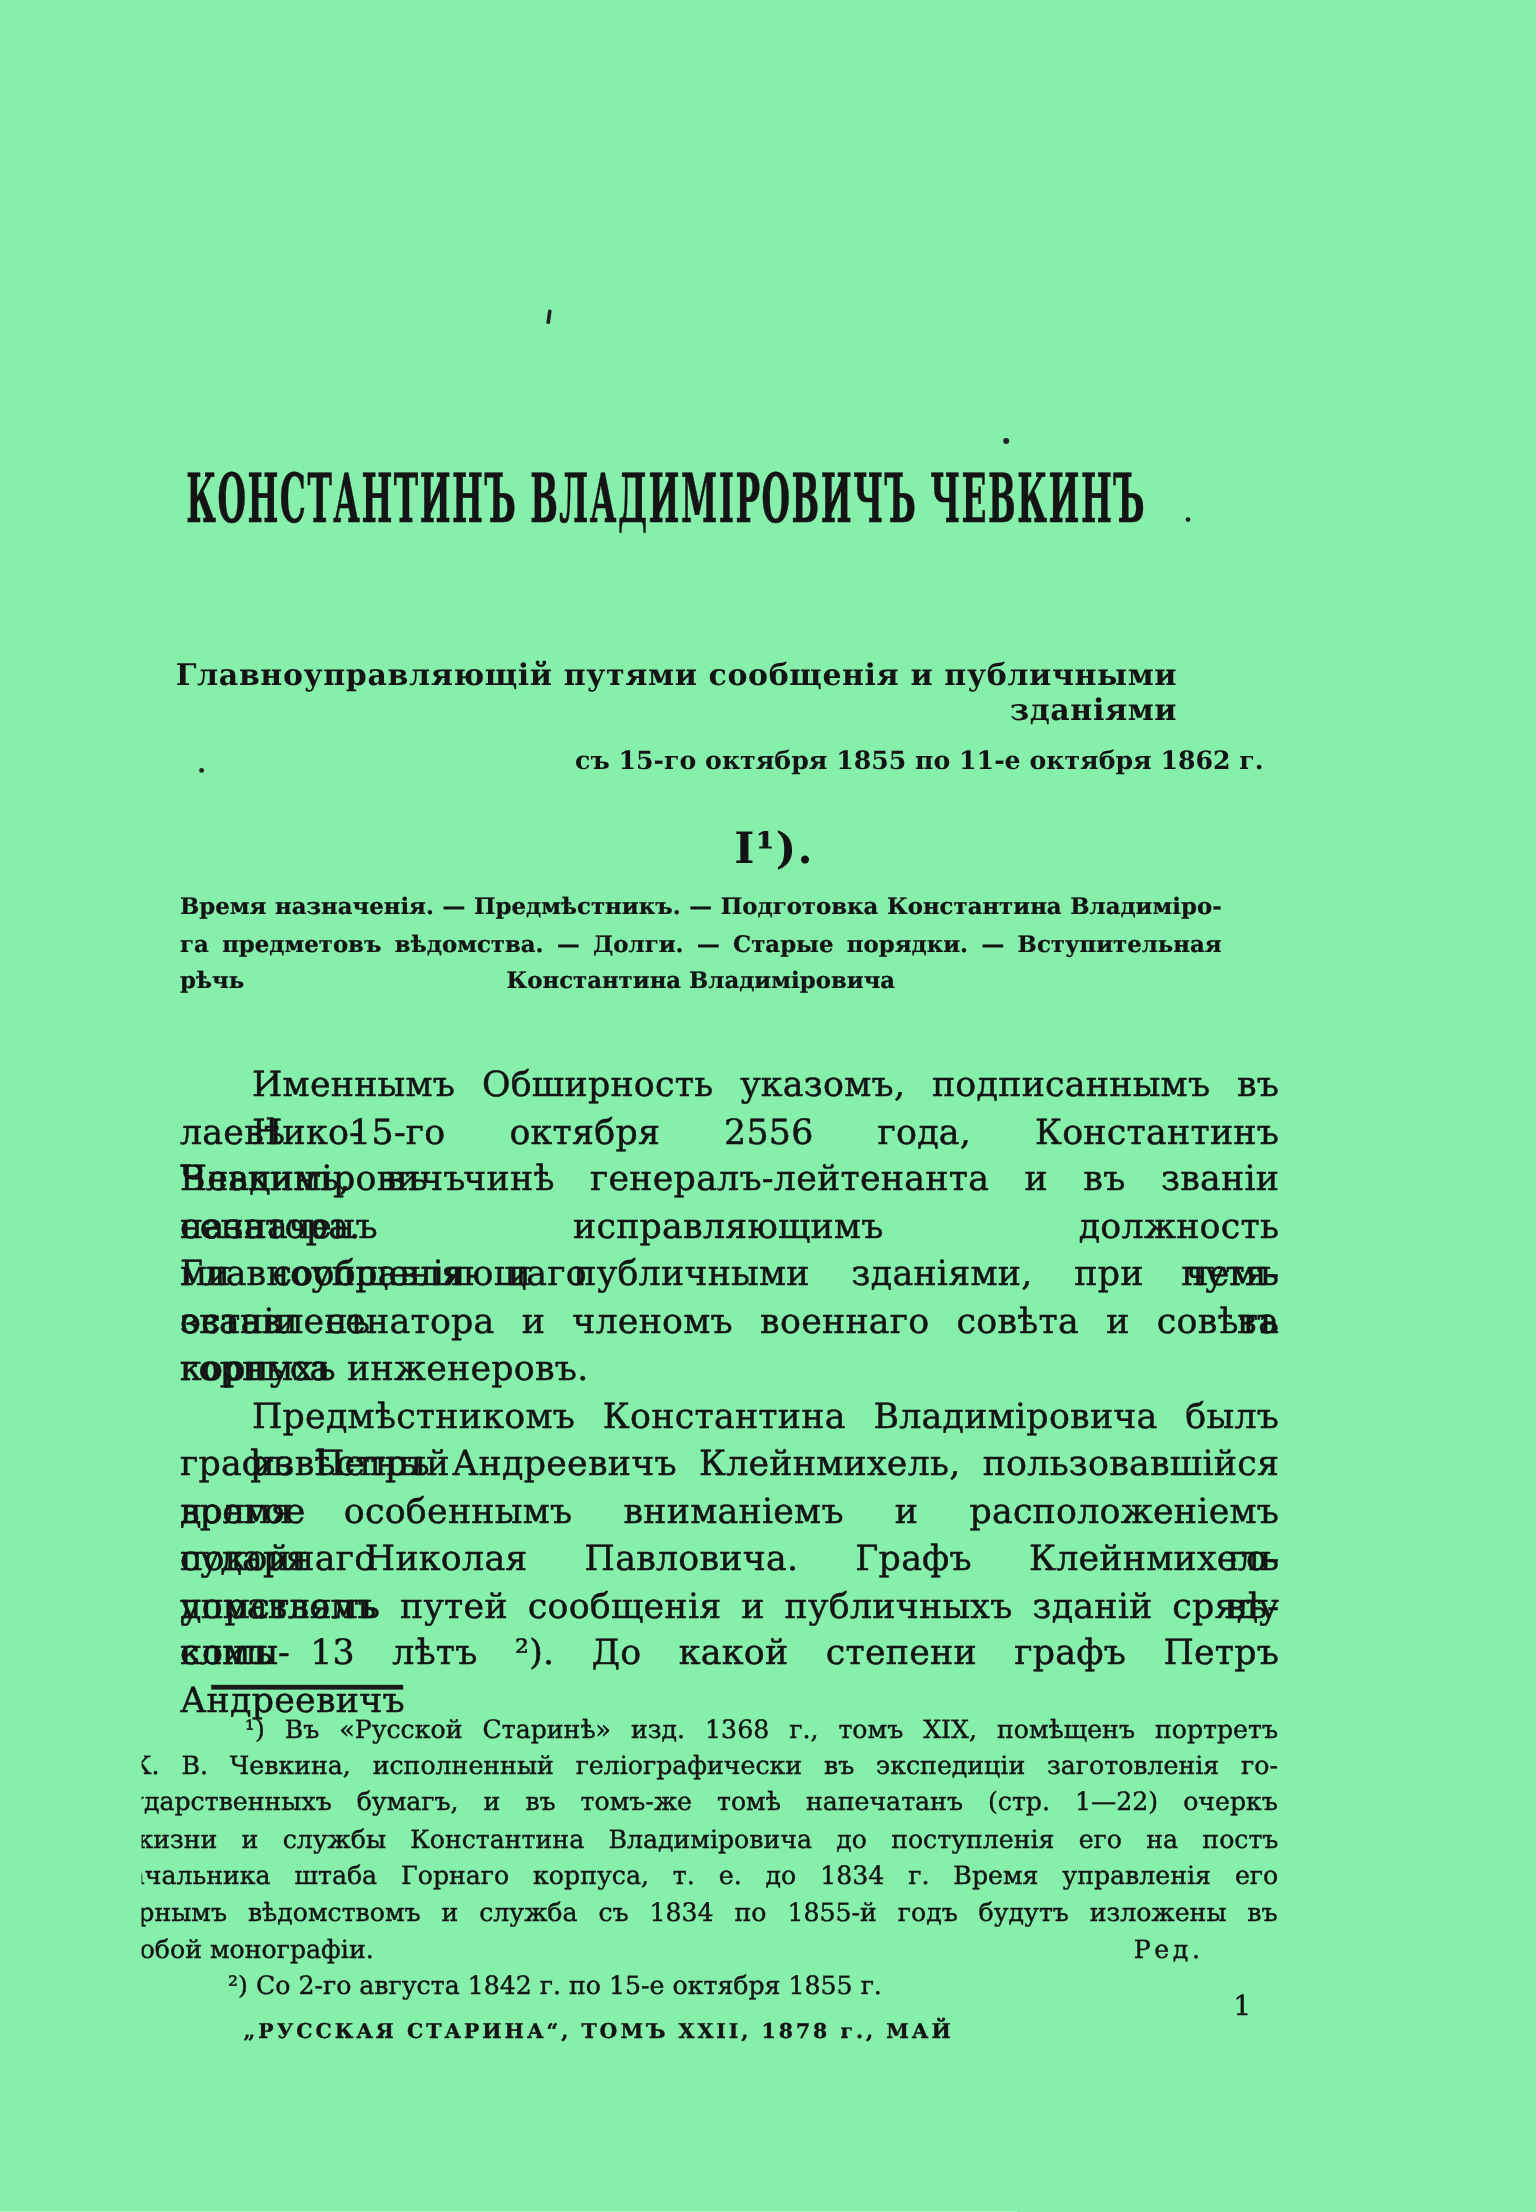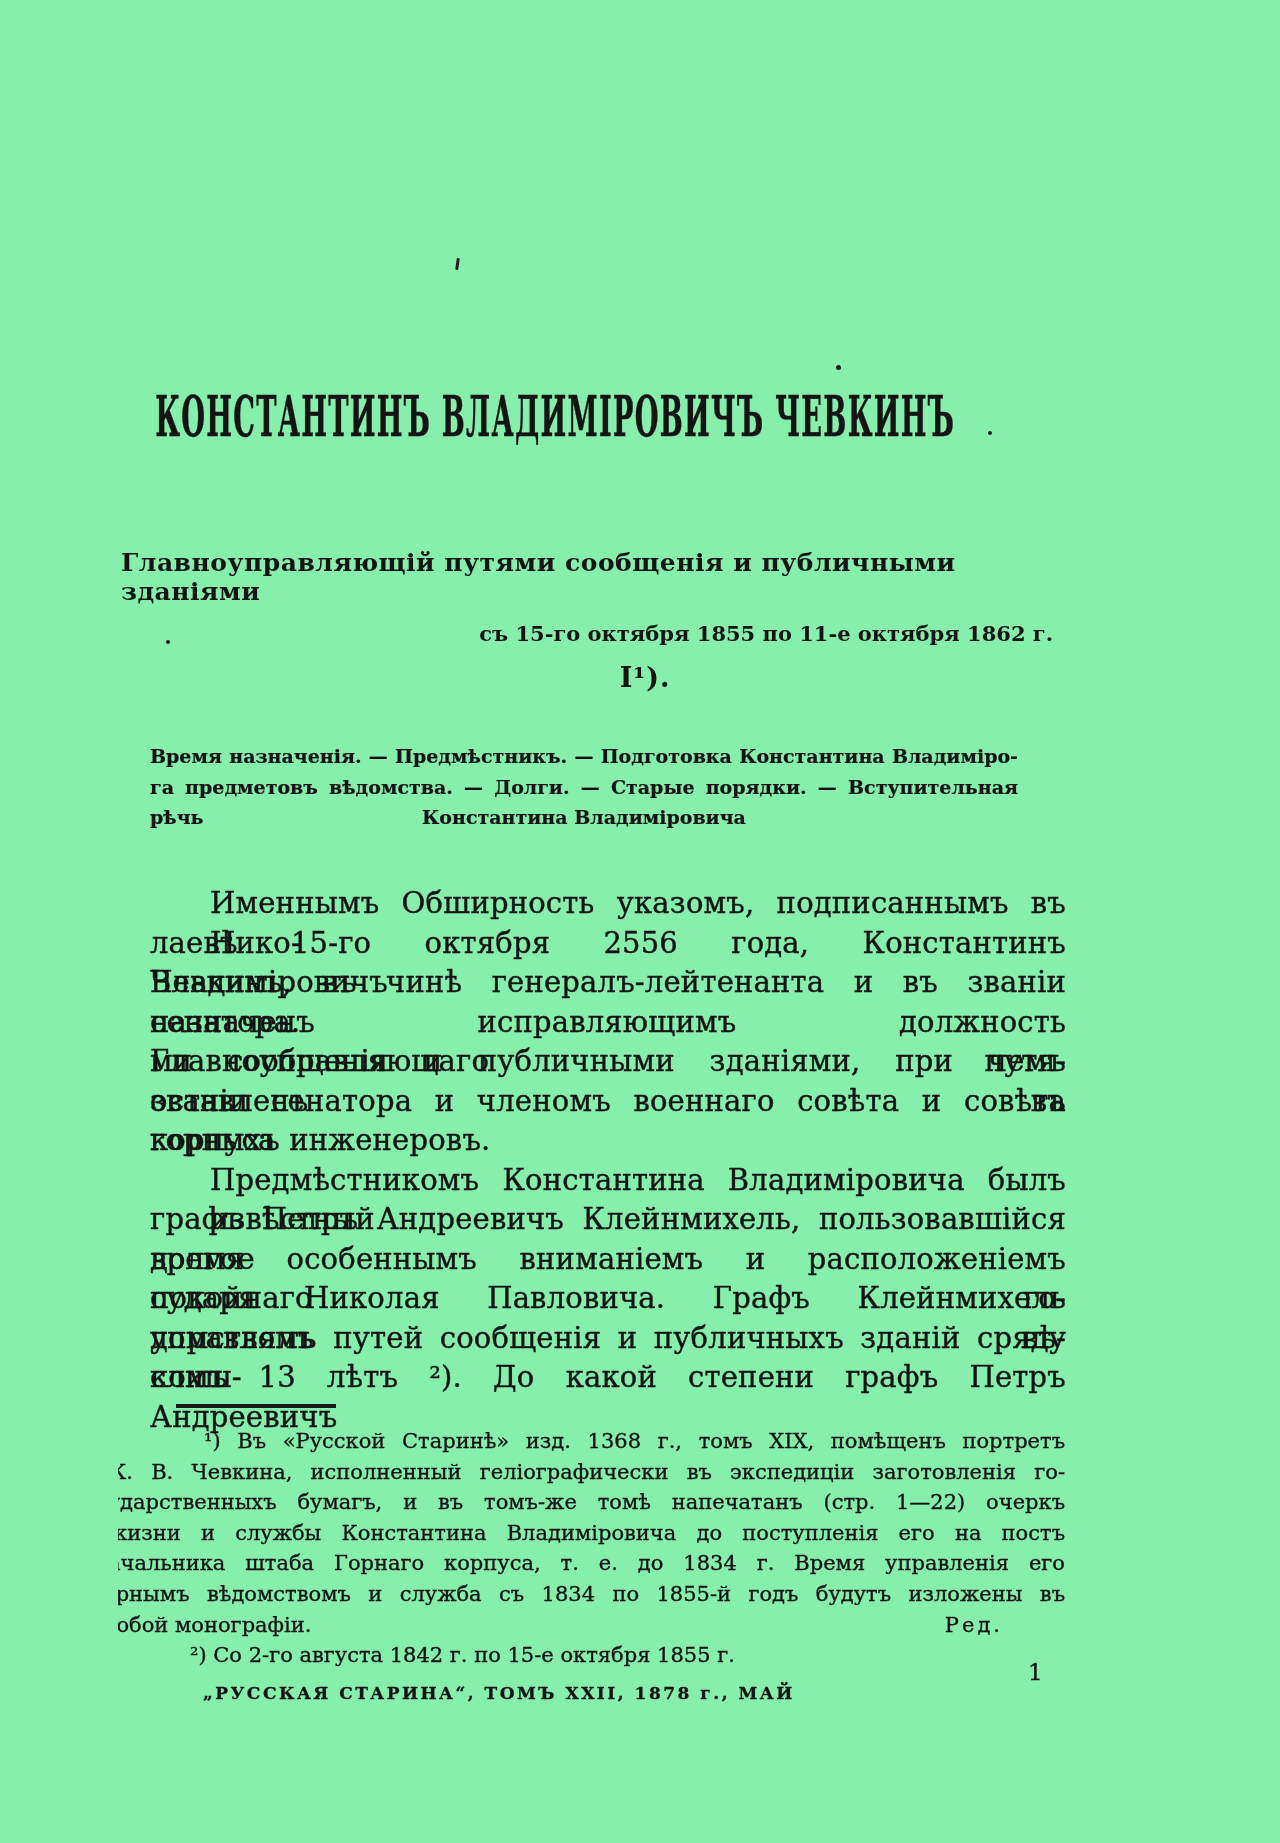--- a/index.html
+++ b/index.html
@@ -17,29 +17,29 @@
     position:absolute; left:125px; top:384px; width:860px;
     display:flex; justify-content:center;
   }
   .title-wrap .title-text {
     font-size:44px; font-weight:bold; letter-spacing:2px; white-space:nowrap;
     transform:scale(0.62,1.28); transform-origin:center top;
     -webkit-text-stroke:0.4px #141414;
   }
   .subtitle {
     position:absolute; left:121px; top:548px; width:860px;
-    text-align:left; font-size:25px; font-weight:bold; letter-spacing:0.5px;
+    text-align:right; font-size:25px; font-weight:bold; letter-spacing:0.5px;
   }
   .dateline {
     position:absolute; left:133px; top:621px; width:920px;
     text-align:right; font-size:21px; font-weight:bold;
   }
   .section-heading {
-    position:absolute; left:645px; top:662px; transform:translateX(-50%);
-    font-size:27px; font-weight:bold; letter-spacing:1px;
+    position:absolute; left:645px; top:686px; transform:translateX(-50%);
+    font-size:36px; font-weight:bold; letter-spacing:1px;
   }
 
   
   .summary {
     position:absolute; left:150px; top:741px; width:868px;
     font-size:19px; font-weight:bold; line-height:30.5px;
     -webkit-text-stroke:0.2px #141414;
   }
 
   

